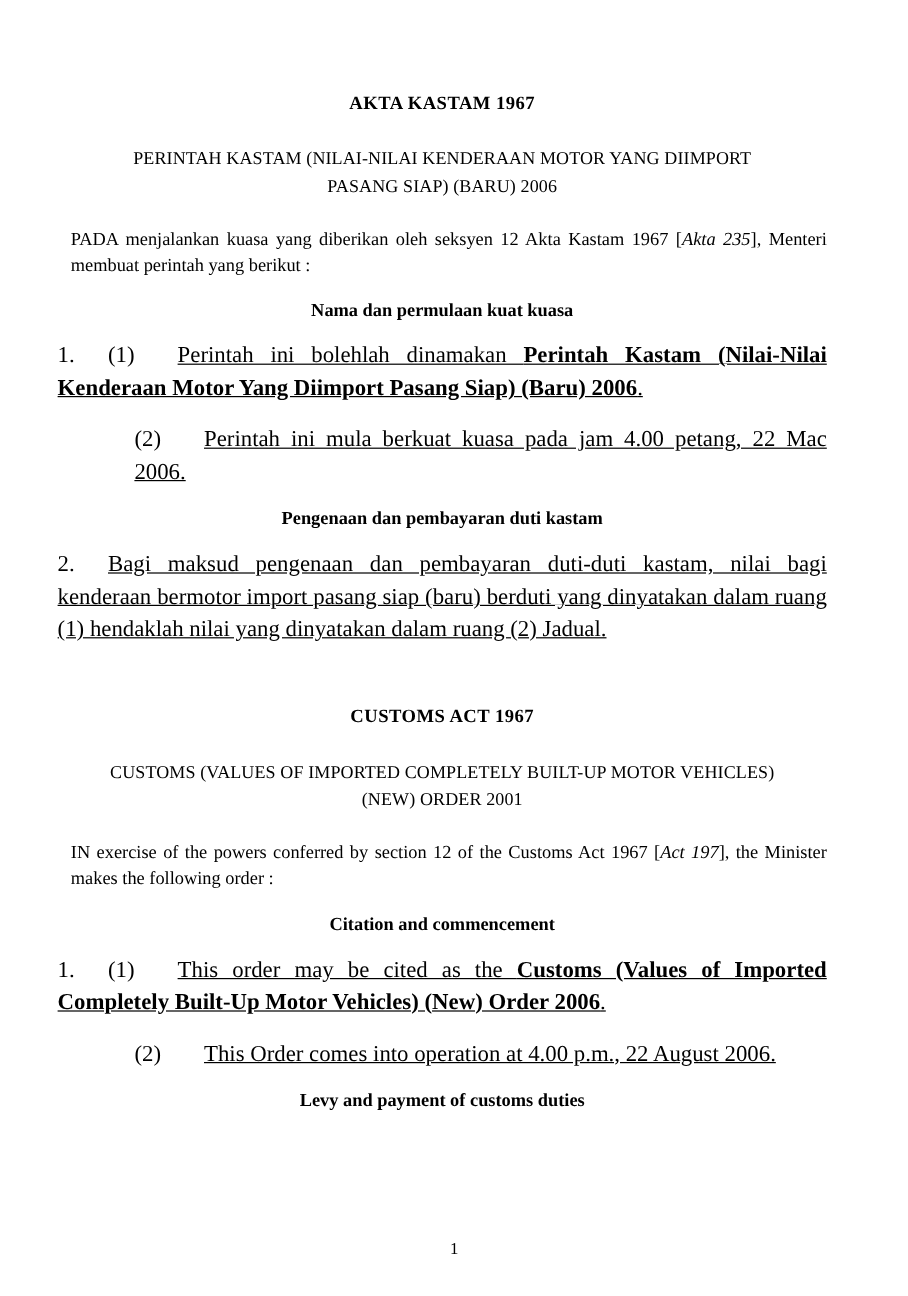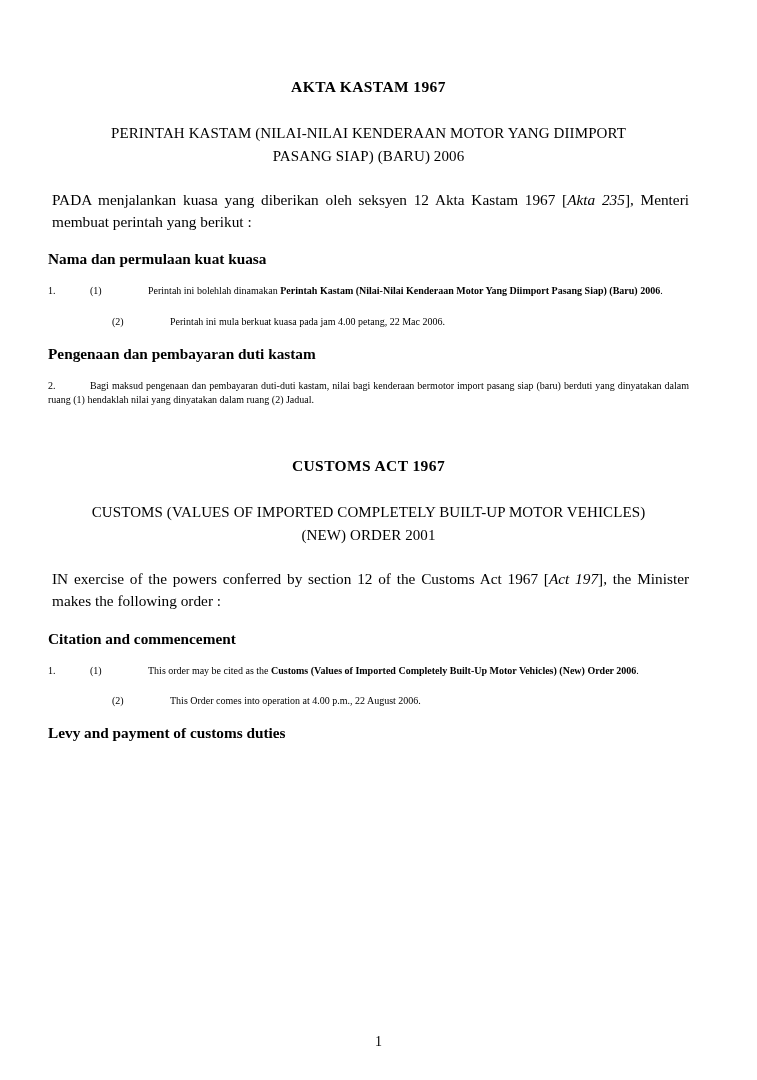--- a/index.html
+++ b/index.html
@@ -35,32 +35,34 @@
     text-align: center;
     font-size: 15px;
     line-height: 1.5;
     margin: 0 0 22px 0;
     letter-spacing: 0.1px;
   }
   p.body-text {
     font-size: 15.3px;
     line-height: 1.42;
     text-align: justify;
-    margin: 0 0 18px 4px;
+    margin: 0 0 18px 11px;
   }
   .section-head {
     font-weight: bold;
     font-size: 15.3px;
     margin: 0 0 16px 0;
+    text-align: center;
   }
   .numbered {
-    font-size: 10px;
+    font-size: 19px;
     line-height: 1.42;
     text-align: justify;
     margin: 0 0 16px 0;
+    text-decoration: underline;
   }
   .num-label {
     display: inline-block;
     width: 42px;
   }
   .sub-label {
     display: inline-block;
     width: 58px;
   }
   .indent-sub {

